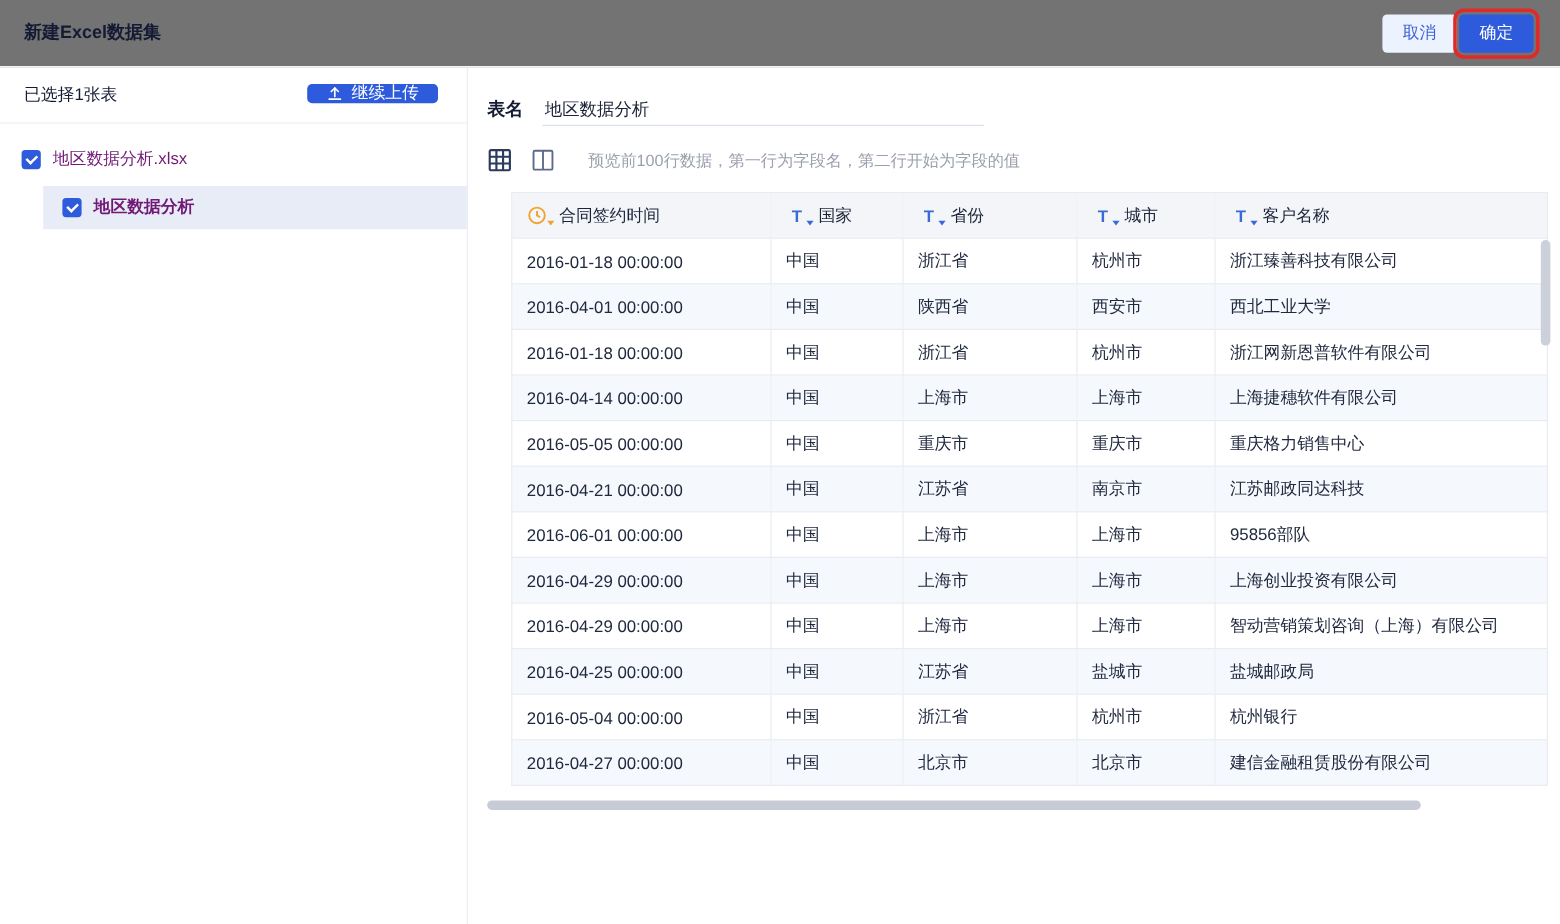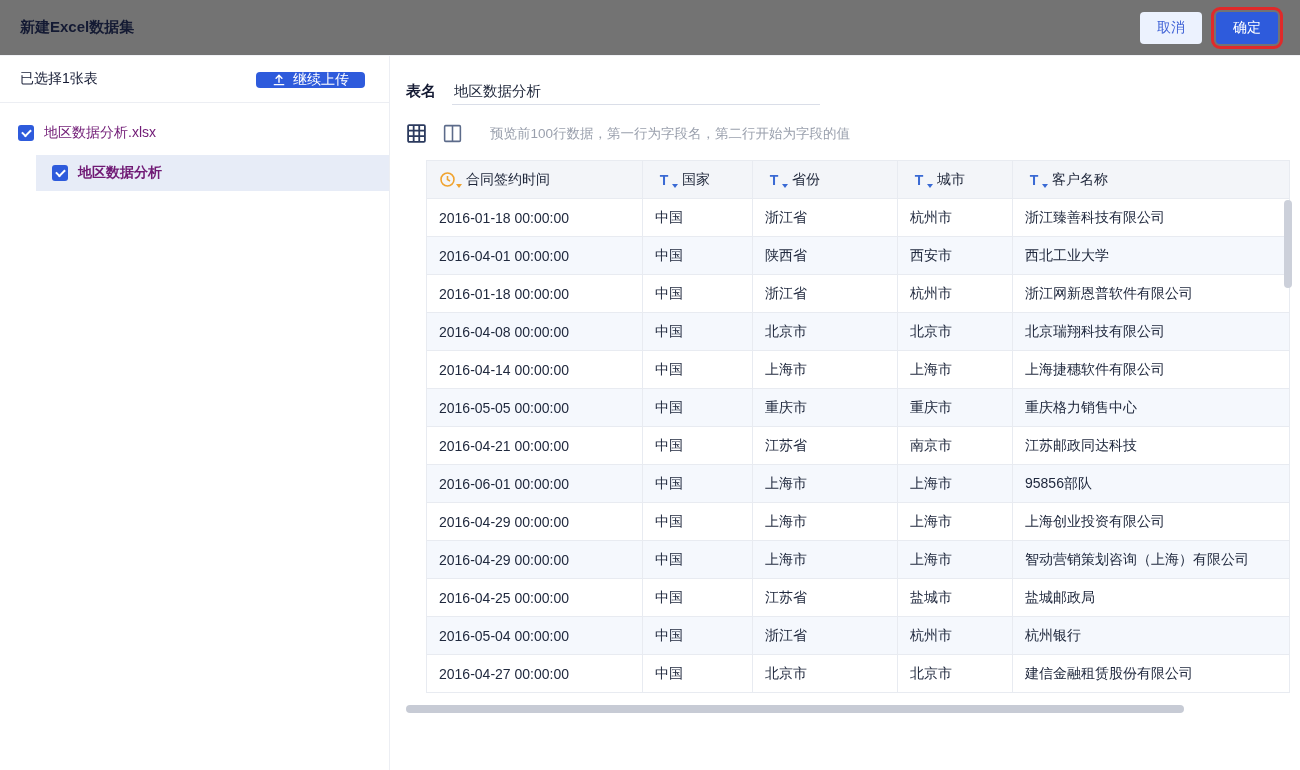--- a/index.html
+++ b/index.html
@@ -7,33 +7,33 @@
   body {
     font-family:"Liberation Sans","DejaVu Sans",sans-serif;
     background:#ffffff; color:#1c2438; font-size:14px;
   }
   
   .hdr {
     height:56px; display:flex; align-items:center; justify-content:space-between;
     padding:0 22px 0 20px; background:#737373; border-bottom:1px solid #f2f3f7;
   }
   .hdr-title { font-size:15px; font-weight:700; color:#141a33; }
-  .hdr-actions { display:flex; align-items:flex-end; gap:14px; }
+  .hdr-actions { display:flex; align-items:flex-end; gap:2px; }
   .btn {
     height:32px; min-width:62px; padding:0 16px; border:none; border-radius:4px;
     font-size:14px; cursor:pointer; font-family:inherit;
   }
   .btn-cancel { background:#ecf2fe; color:#3f62d6; }
   .btn-confirm { background:#2e5bdc; color:#ffffff; outline:3px solid #e02a2a; outline-offset:2px; }
   
   .page-body { display:flex; height:714px; }
   
   .sidebar { width:390px; flex:0 0 390px; border-right:1px solid #eceef3; }
   .sidebar-top {
-    display:flex; align-items:flex-end; justify-content:space-between;
+    display:flex; align-items:flex-start; justify-content:space-between;
     padding:14px 24px 14px 20px; border-bottom:1px solid #eceef3;
   }
   .sel-text { font-size:14px; color:#141a33; }
   .btn-upload {
     background:#2e5bdc; color:#fff; height:16px; padding:0 16px;
     display:inline-flex; align-items:center; gap:7px; border:none; border-radius:4px;
     font-size:14px; cursor:pointer; font-family:inherit;
   }
   .tree { padding-top:12px; }
   .tree-item { display:flex; align-items:center; height:36px; }
@@ -219,27 +219,20 @@
                 <td>西北工业大学</td>
               </tr>
               <tr>
                 <td>2016-01-18 00:00:00</td>
                 <td>中国</td>
                 <td>浙江省</td>
                 <td>杭州市</td>
                 <td>浙江网新恩普软件有限公司</td>
               </tr>
               <tr>
-                <td>2016-04-08 00:00:00</td>
-                <td>中国</td>
-                <td>北京市</td>
-                <td>北京市</td>
-                <td>北京瑞翔科技有限公司</td>
-              </tr>
-              <tr>
                 <td>2016-04-14 00:00:00</td>
                 <td>中国</td>
                 <td>上海市</td>
                 <td>上海市</td>
                 <td>上海捷穗软件有限公司</td>
               </tr>
               <tr>
                 <td>2016-05-05 00:00:00</td>
                 <td>中国</td>
                 <td>重庆市</td>

